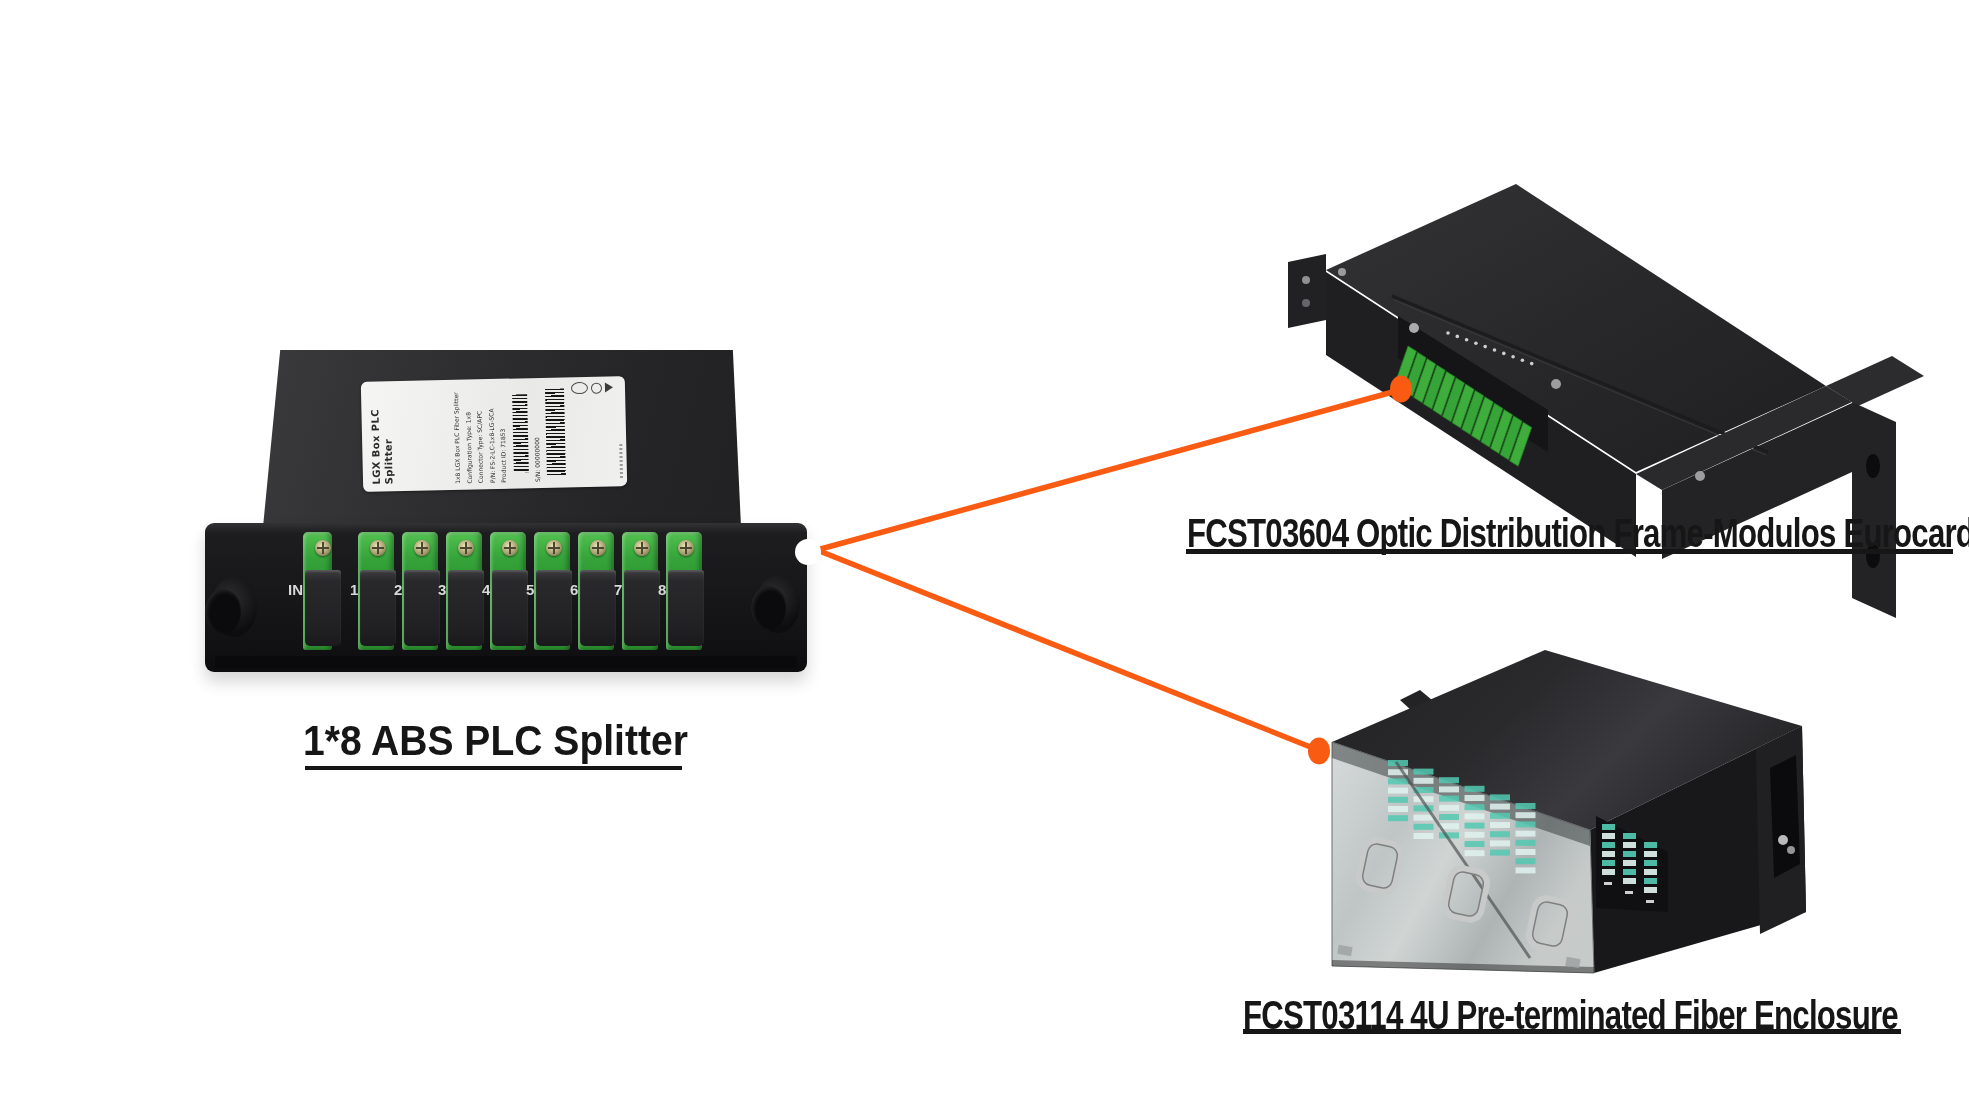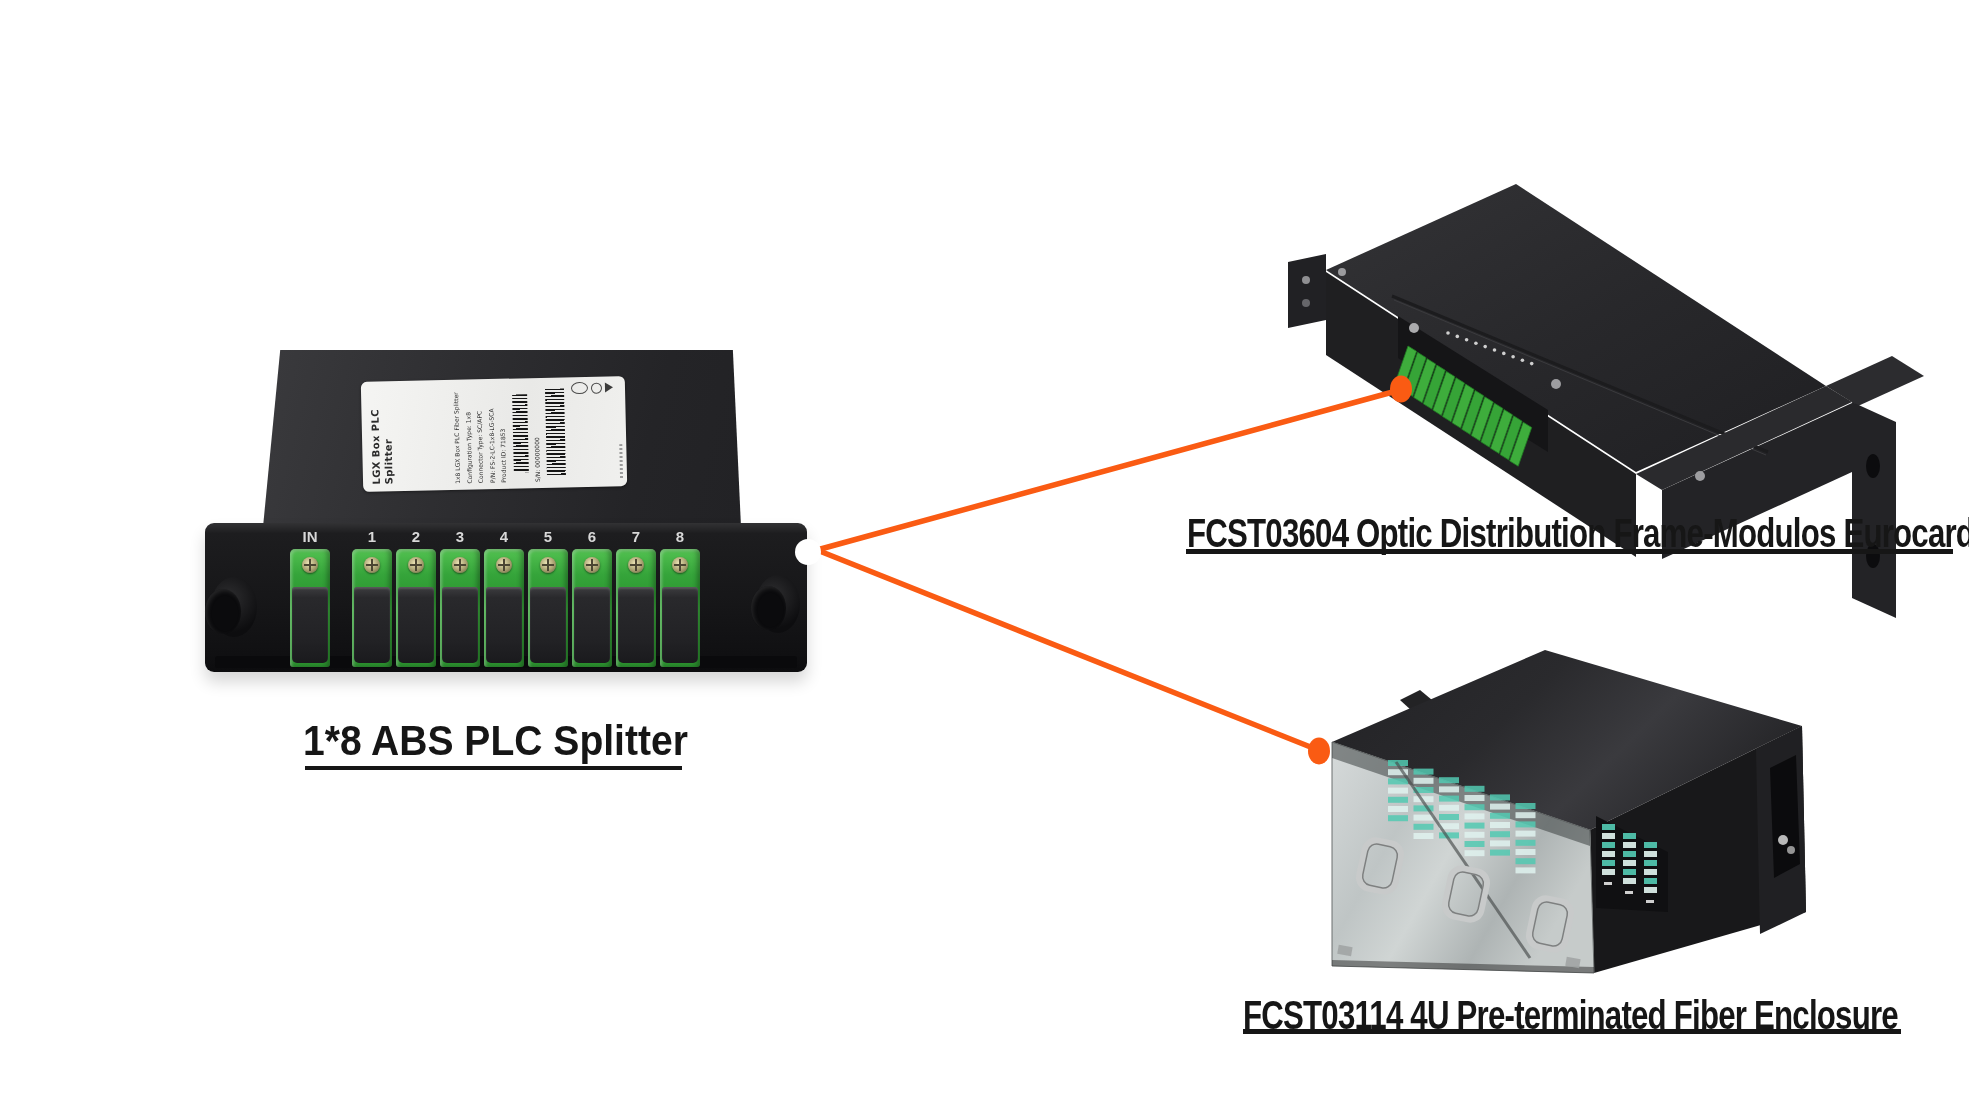--- a/index.html
+++ b/index.html
@@ -41,21 +41,21 @@
              background:repeating-linear-gradient(180deg,#9a9a9a 0 2px,transparent 2px 4px);}
 
   .sp-panel{position:absolute;left:205px;top:523px;width:602px;height:149px;border-radius:9px;
             background:linear-gradient(180deg,#323234 0%,#1d1d1f 7%,#161618 55%,#101012 88%,#0c0c0e 100%);
             box-shadow:0 10px 16px rgba(0,0,0,.16);}
   .sp-panel-lip{position:absolute;left:215px;top:656px;width:582px;height:12px;background:#0a0a0c;border-radius:3px;}
   .sp-notch{position:absolute;left:795px;top:539px;width:26px;height:26px;border-radius:50%;background:var(--page-bg,#ffffff);}
   .thumbscrew{position:absolute;border-radius:50%;background:radial-gradient(circle at 38% 35%,#2e2e30,#0d0d0f 72%);}
   .thumbscrew-knob{position:absolute;border-radius:50%;background:#0b0b0d;box-shadow:inset 2px 2px 4px rgba(90,90,90,.35);}
 
-  .port-group{position:absolute;top:528px;width:44px;display:flex;flex-direction:column;align-items:center;}
+  .port-group{position:absolute;top:528px;width:44px;display:flex;align-items:center;}
   .port-label{height:17px;line-height:17px;font-size:15px;font-weight:bold;color:#d8d8d8;
               font-family:"Liberation Sans",sans-serif;}
   .adapter{position:relative;margin-top:4px;width:40px;height:118px;border-radius:5px 5px 3px 3px;
            background:linear-gradient(180deg,#53c251 0%,var(--adapter-green,#35a43a) 22%,#2f9a33 38%,#3aa93c 52%,var(--adapter-green-dark,#2b8f2e) 100%);
            box-shadow:inset -3px 0 5px rgba(0,0,0,.3),inset 2px 2px 3px rgba(255,255,255,.28);}
   .adapter-screw{position:absolute;left:12px;top:8px;width:16px;height:16px;border-radius:50%;
                  background:radial-gradient(circle at 42% 38%,#ece5b6,#a79f6f 55%,#5c573c 100%);
                  box-shadow:0 1px 2px rgba(0,0,0,.5);}
   .adapter-screw::before{content:"";position:absolute;left:7px;top:2px;width:2px;height:12px;background:#4c4733;}
   .adapter-screw::after{content:"";position:absolute;left:2px;top:7px;width:12px;height:2px;background:#4c4733;}

